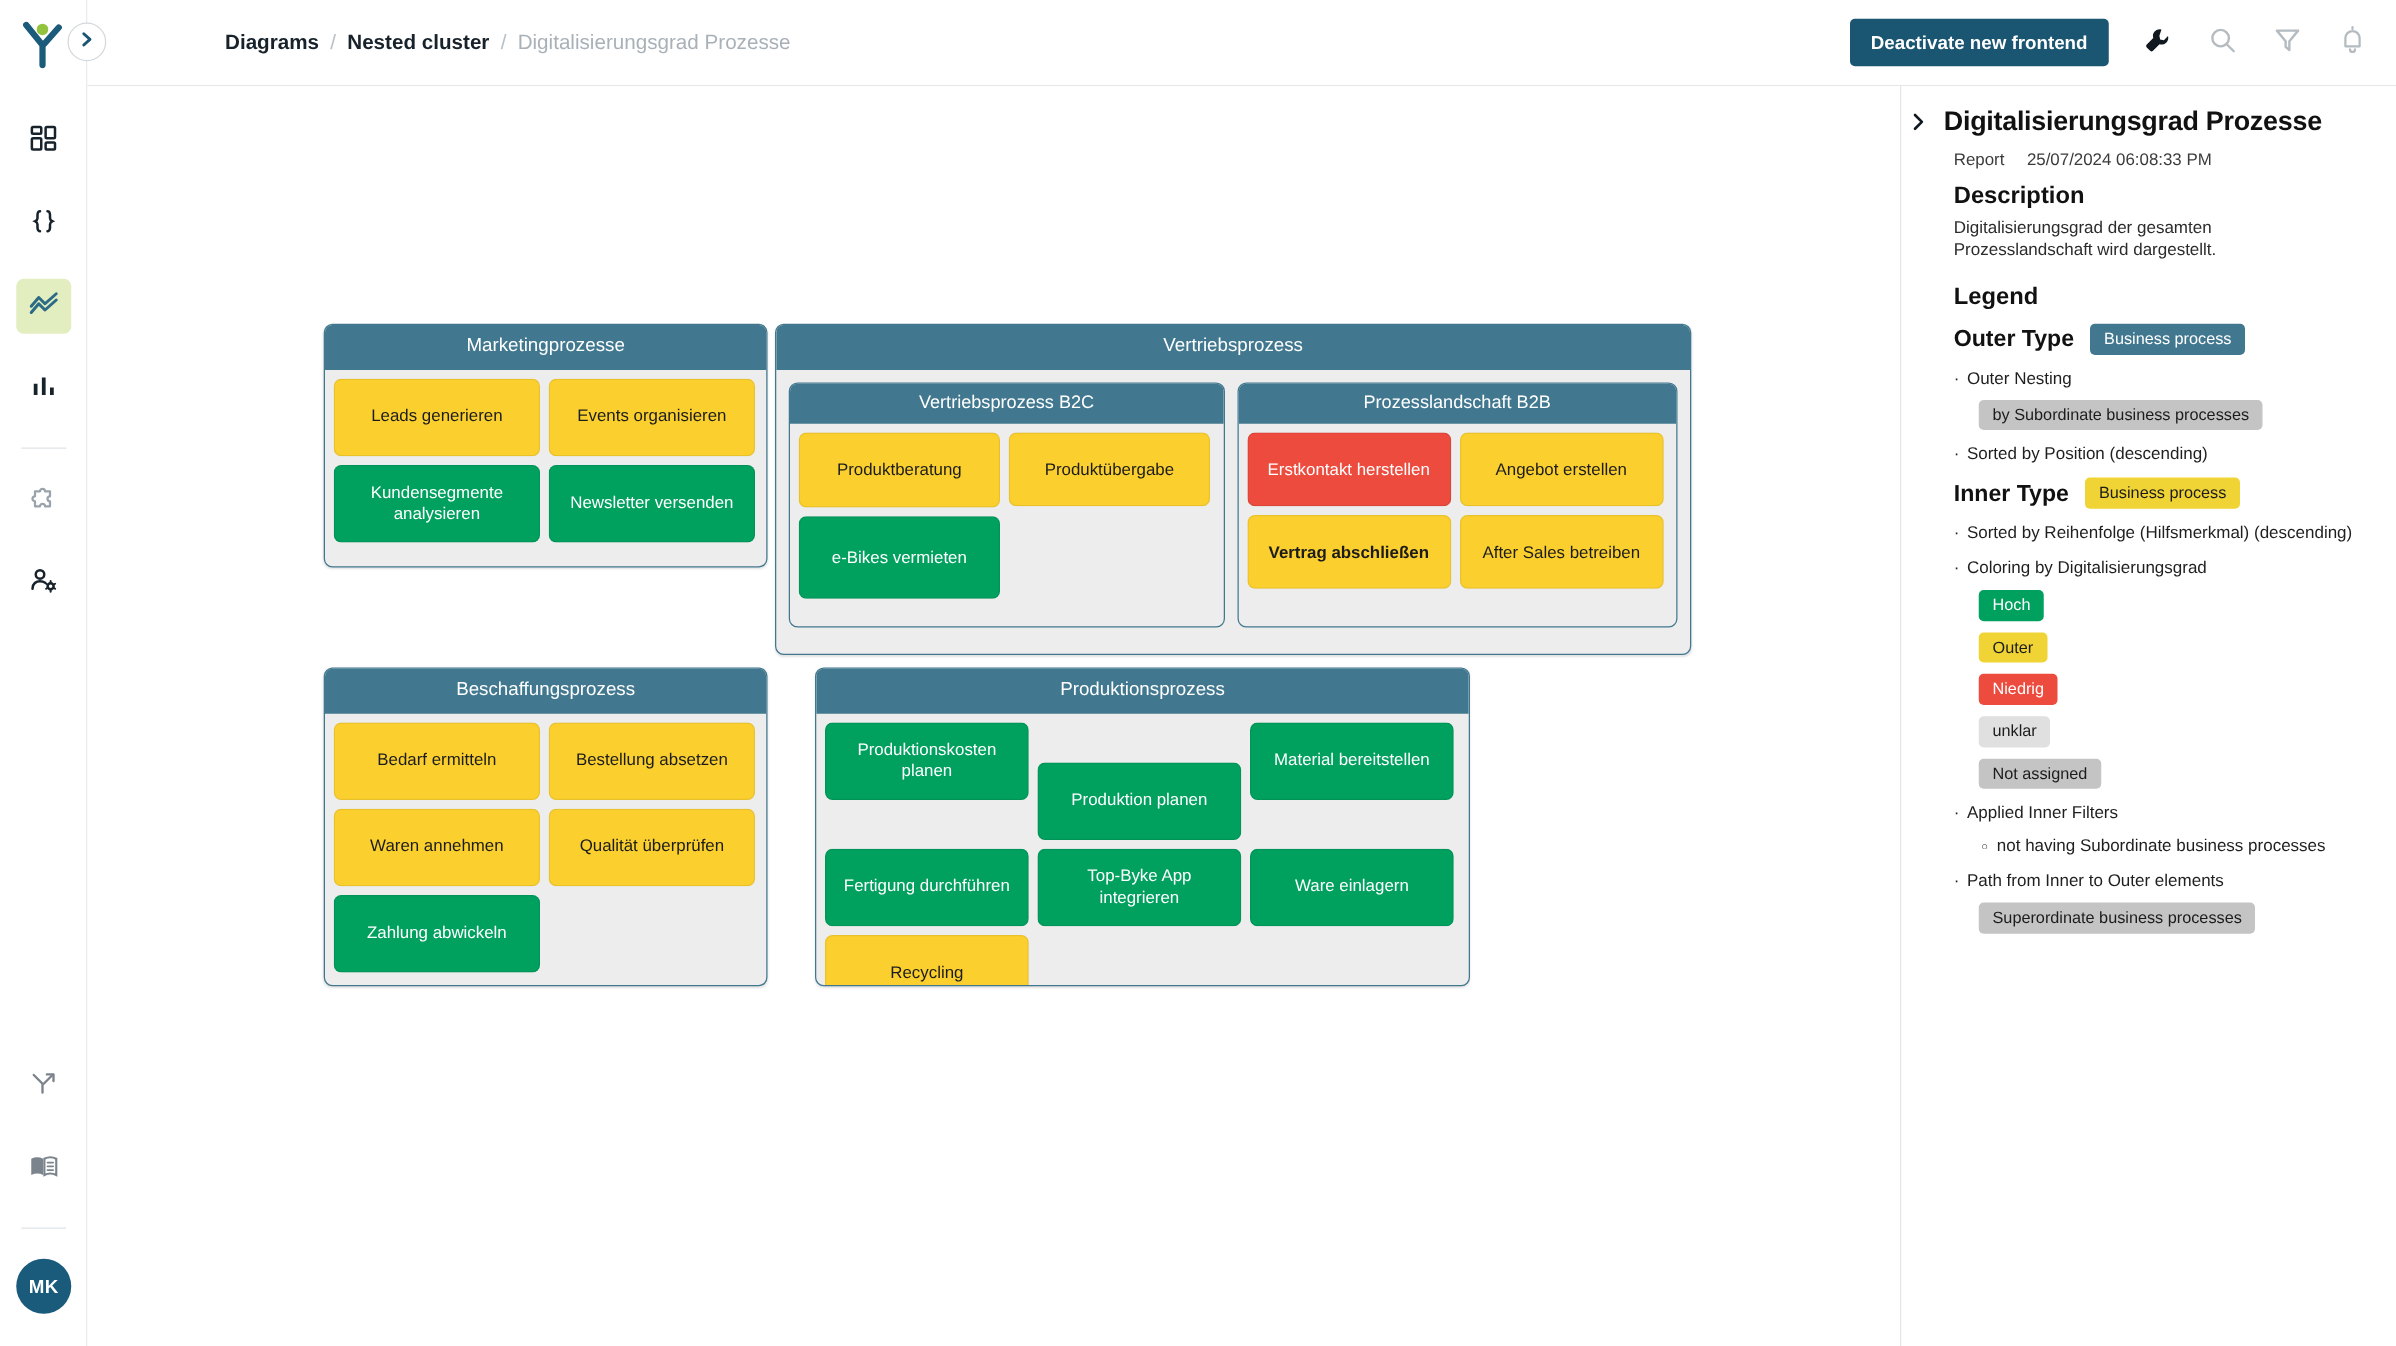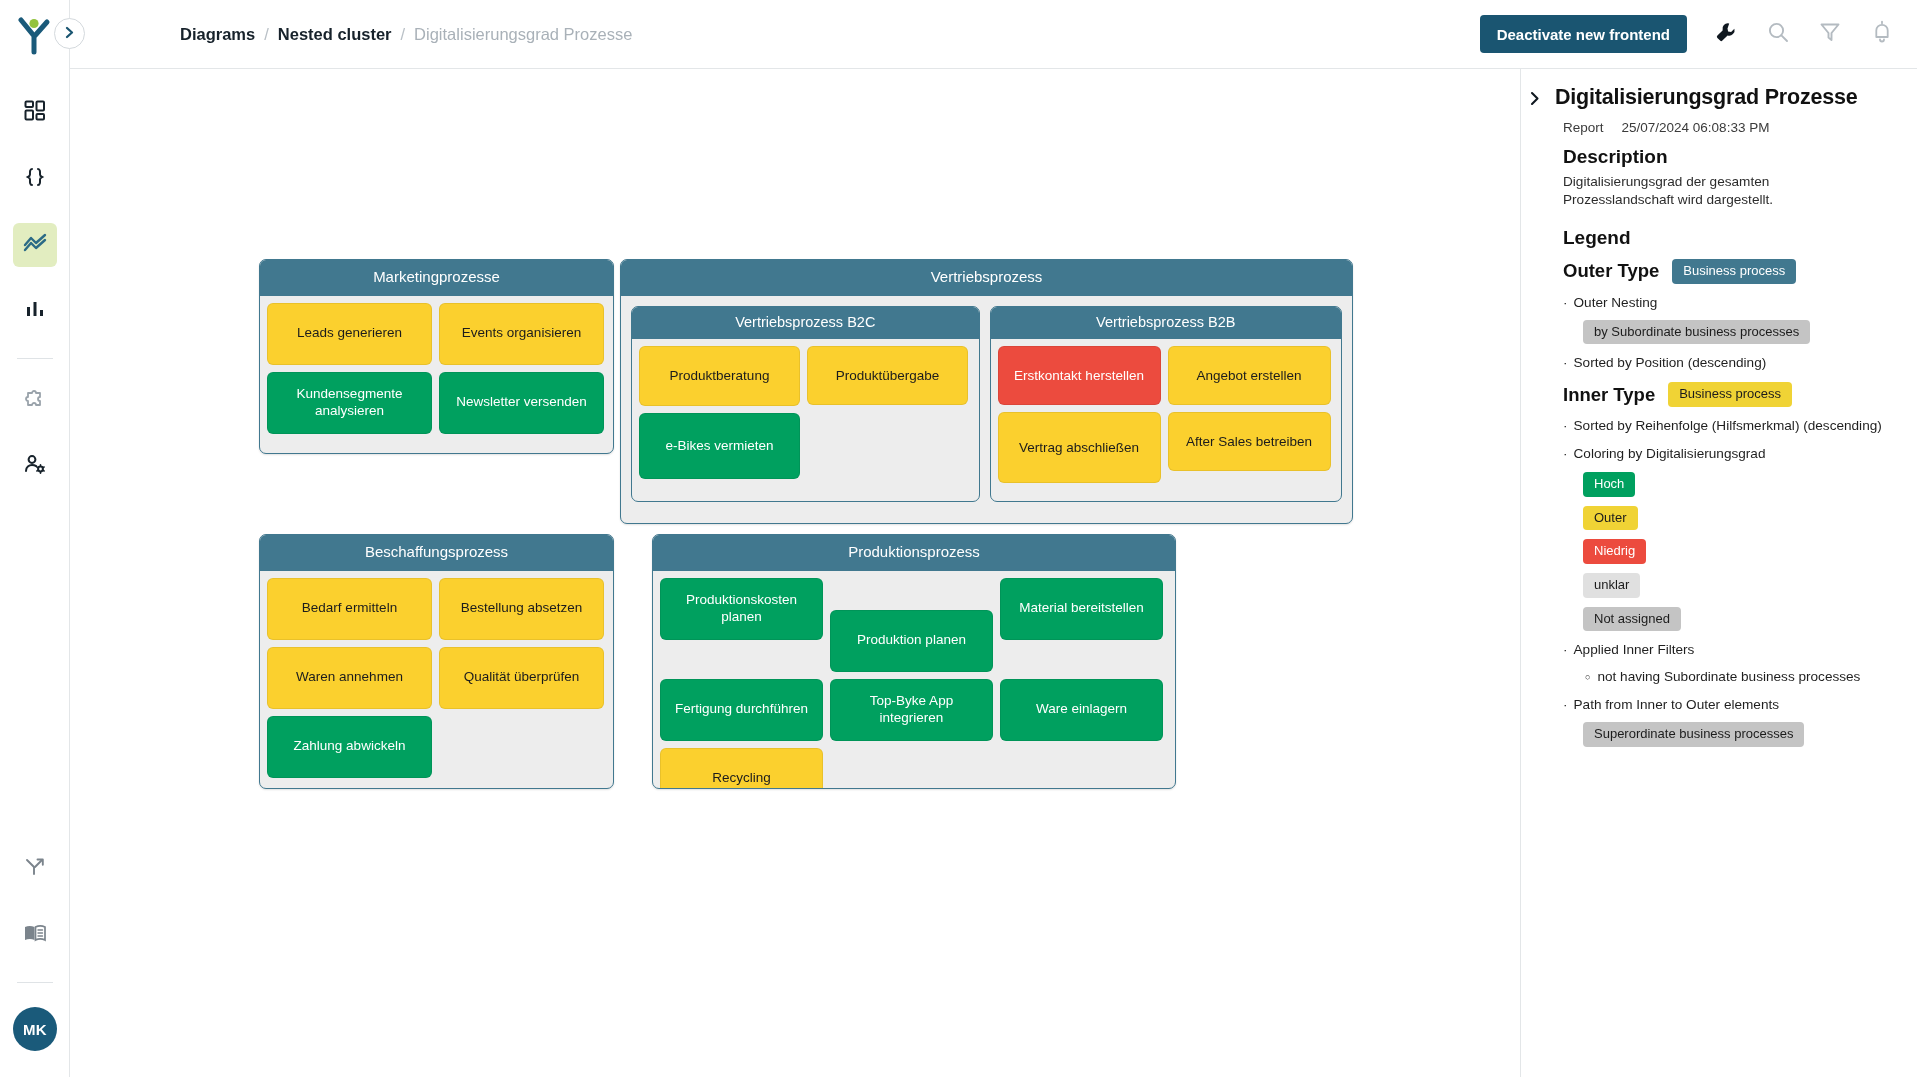--- a/index.html
+++ b/index.html
@@ -316,25 +316,25 @@
             <div class="subcluster" style="width:349px; height:196px;">
               <div class="cluster-header" style="font-size:14.5px; padding:8px 4px 9px 4px;">Vertriebsprozess B2C</div>
               <div class="cluster-body" style="height:152px;">
                 <div class="node yellow" style="width:161px;height:60px;">Produktberatung</div>
                 <div class="node yellow" style="width:161px;height:59px;">Produktübergabe</div>
                 <div class="node green" style="width:161px;height:66px;">e-Bikes vermieten</div>
               </div>
             </div>
 
             <div class="subcluster" style="width:353px; height:196px;">
-              <div class="cluster-header" style="font-size:14.5px; padding:8px 4px 9px 4px;">Vertriebsprozess B2B</div>
+              <div class="cluster-header" style="font-size:14.5px; padding:8px 4px 9px 4px;">Prozesslandschaft B2B</div>
               <div class="cluster-body" style="height:152px;">
                 <div class="node red" style="width:163px;height:59px;">Erstkontakt herstellen</div>
                 <div class="node yellow" style="width:163px;height:59px;">Angebot erstellen</div>
-                <div class="node yellow" style="width:163px;height:71px;">Vertrag abschließen</div>
+                <div class="node yellow" style="width:163px;height:59px;font-weight:bold;">Vertrag abschließen</div>
                 <div class="node yellow" style="width:163px;height:59px;">After Sales betreiben</div>
               </div>
             </div>
           </div>
         </div>
 
         <div class="cluster" style="left:189px; top:465px; width:355px; height:255px;">
           <div class="cluster-header">Beschaffungsprozess</div>
           <div class="cluster-body" style="height:210px;">
             <div class="node yellow" style="width:165px;height:62px;">Bedarf ermitteln</div>

